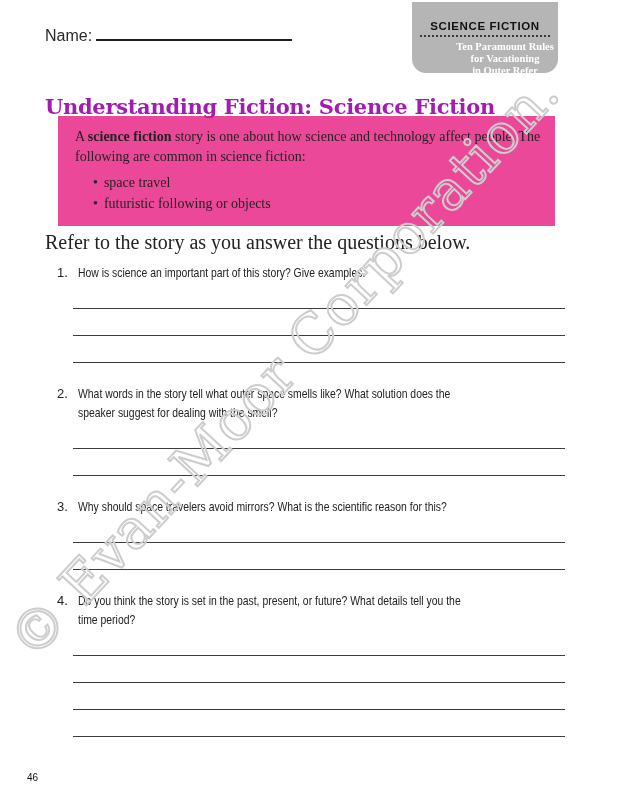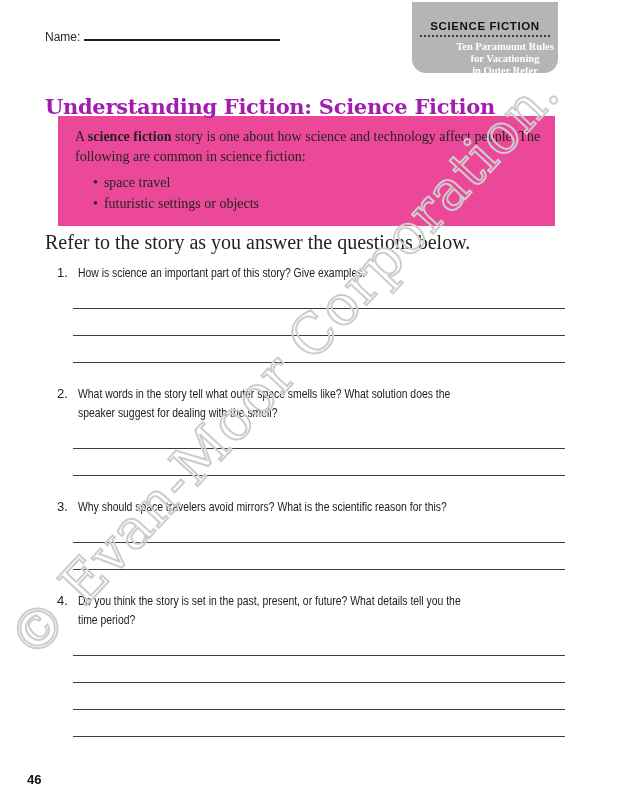--- a/index.html
+++ b/index.html
@@ -29,21 +29,21 @@
     transform-origin: left center;
     pointer-events: none;
     z-index: 5;
   }
 
   
   .name-row {
     position: absolute;
     left: 45px;
     top: 27px;
-    font-size: 12px;
+    font-size: 16px;
     color: #2a2a2a;
   }
   .name-line {
     display: inline-block;
     width: 196px;
     border-bottom: 2px solid #1f1f1f;
     height: 12px;
     margin-left: 4px;
   }
 
@@ -154,22 +154,22 @@
   .answer-line {
     height: 26px;
     border-bottom: 1px solid #3c3c3c;
   }
 
   
   .footer-page-number {
     position: absolute;
     left: 27px;
     top: 772px;
-    font-size: 13px;
-    font-weight: bold;
+    font-size: 10px;
+    font-weight: normal;
     color: #111111;
     z-index: 2;
   }
   .footer-credit {
     position: absolute;
     right: 60px;
     top: 770px;
     font-size: 10px;
     letter-spacing: -0.1px;
     color: #333333;
@@ -194,21 +194,21 @@
     <div class="tab-story-line">for Vacationing</div>
     <div class="tab-story-line">in Outer Refer</div>
   </div>
 
   <h1 class="page-title">Understanding Fiction: Science Fiction</h1>
 
   <div class="info-box">
     <div class="info-text"><span>A </span><b>science fiction</b><span> story is one about how science and technology affect people. The following are common in science fiction:</span></div>
     <ul class="info-bullets">
       <li><span class="bullet-dot">•</span><span>space travel</span></li>
-      <li><span class="bullet-dot">•</span><span>futuristic settings or objects</span></li>
+      <li><span class="bullet-dot">•</span><span>futuristic following or objects</span></li>
     </ul>
   </div>
 
   <div class="instructions">Refer to the story as you answer the questions below.</div>
 
   <div class="questions">
     <div class="question-block">
       <div class="q-row">
         <span class="q-num">1.</span>
         <span class="q-text">How is science an important part of this story? Give examples.</span>

